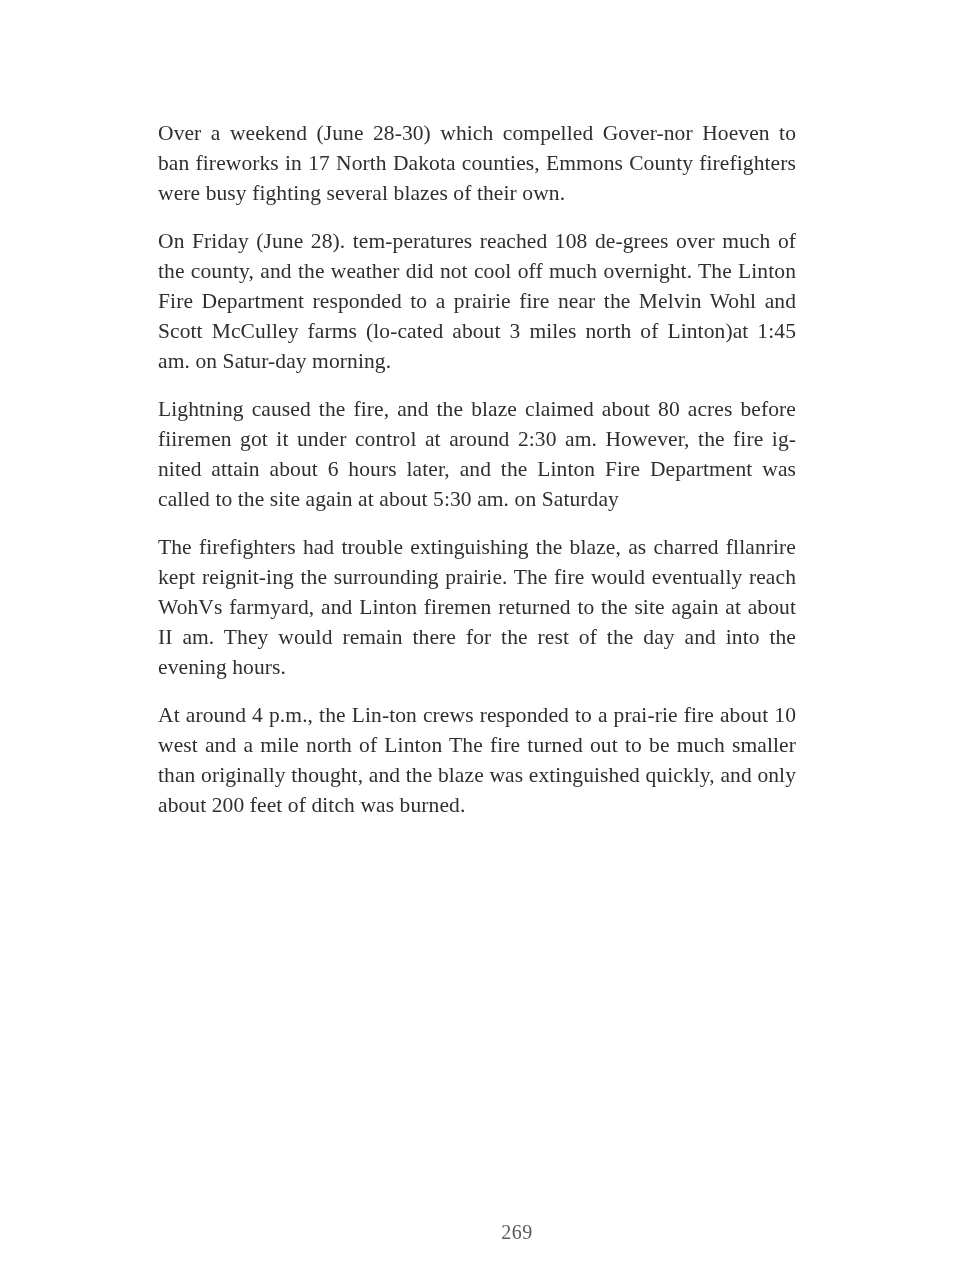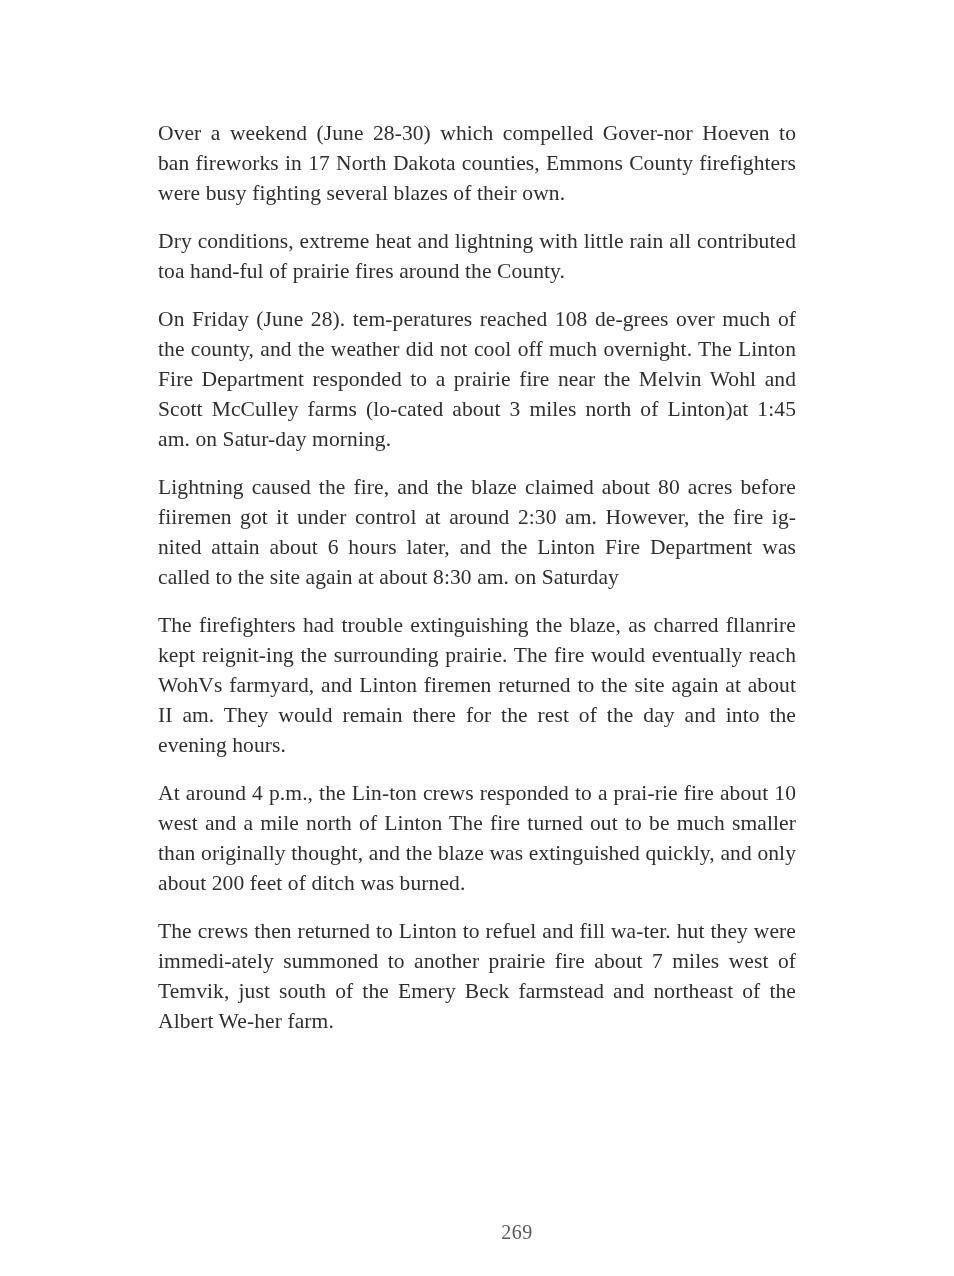--- a/index.html
+++ b/index.html
@@ -46,23 +46,21 @@
     color: #595959;
     letter-spacing: 0.5px;
   }
 </style>
 </head>
 <body>
 
 <main class="page">
   <section class="text-block">
     <p>Over a weekend (June 28-30) which compelled Gover-nor Hoeven to ban fireworks in 17 North Dakota counties, Emmons County firefighters were busy fighting several blazes of their own.</p>
-    <p>Dry conditions, extreme heat and lightning with little rain all contributed toa hand-ful of prairie fires around the County.</p>
     <p>On Friday (June 28). tem-peratures reached 108 de-grees over much of the county, and the weather did not cool off much overnight. The Linton Fire Department responded to a prairie fire near the Melvin Wohl and Scott McCulley farms (lo-cated about 3 miles north of Linton)at 1:45 am. on Satur-day morning.</p>
-    <p>Lightning caused the fire, and the blaze claimed about 80 acres before fiiremen got it under control at around 2:30 am. However, the fire ig-nited attain about 6 hours later, and the Linton Fire Department was called to the site again at about 8:30 am. on Saturday</p>
+    <p>Lightning caused the fire, and the blaze claimed about 80 acres before fiiremen got it under control at around 2:30 am. However, the fire ig-nited attain about 6 hours later, and the Linton Fire Department was called to the site again at about 5:30 am. on Saturday</p>
     <p>The firefighters had trouble extinguishing the blaze, as charred fllanrire kept reignit-ing the surrounding prairie. The fire would eventually reach WohVs farmyard, and Linton firemen returned to the site again at about II am. They would remain there for the rest of the day and into the evening hours.</p>
     <p>At around 4 p.m., the Lin-ton crews responded to a prai-rie fire about 10 west and a mile north of Linton The fire turned out to be much smaller than originally thought, and the blaze was extinguished quickly, and only about 200 feet of ditch was burned.</p>
-    <p>The crews then returned to Linton to refuel and fill wa-ter. hut they were immedi-ately summoned to another prairie fire about 7 miles west of Temvik, just south of the Emery Beck farmstead and northeast of the Albert We-her farm.</p>
   </section>
   <footer class="page-footer">
     <span class="page-number">269</span>
   </footer>
 </main>
 
 </body></html>

